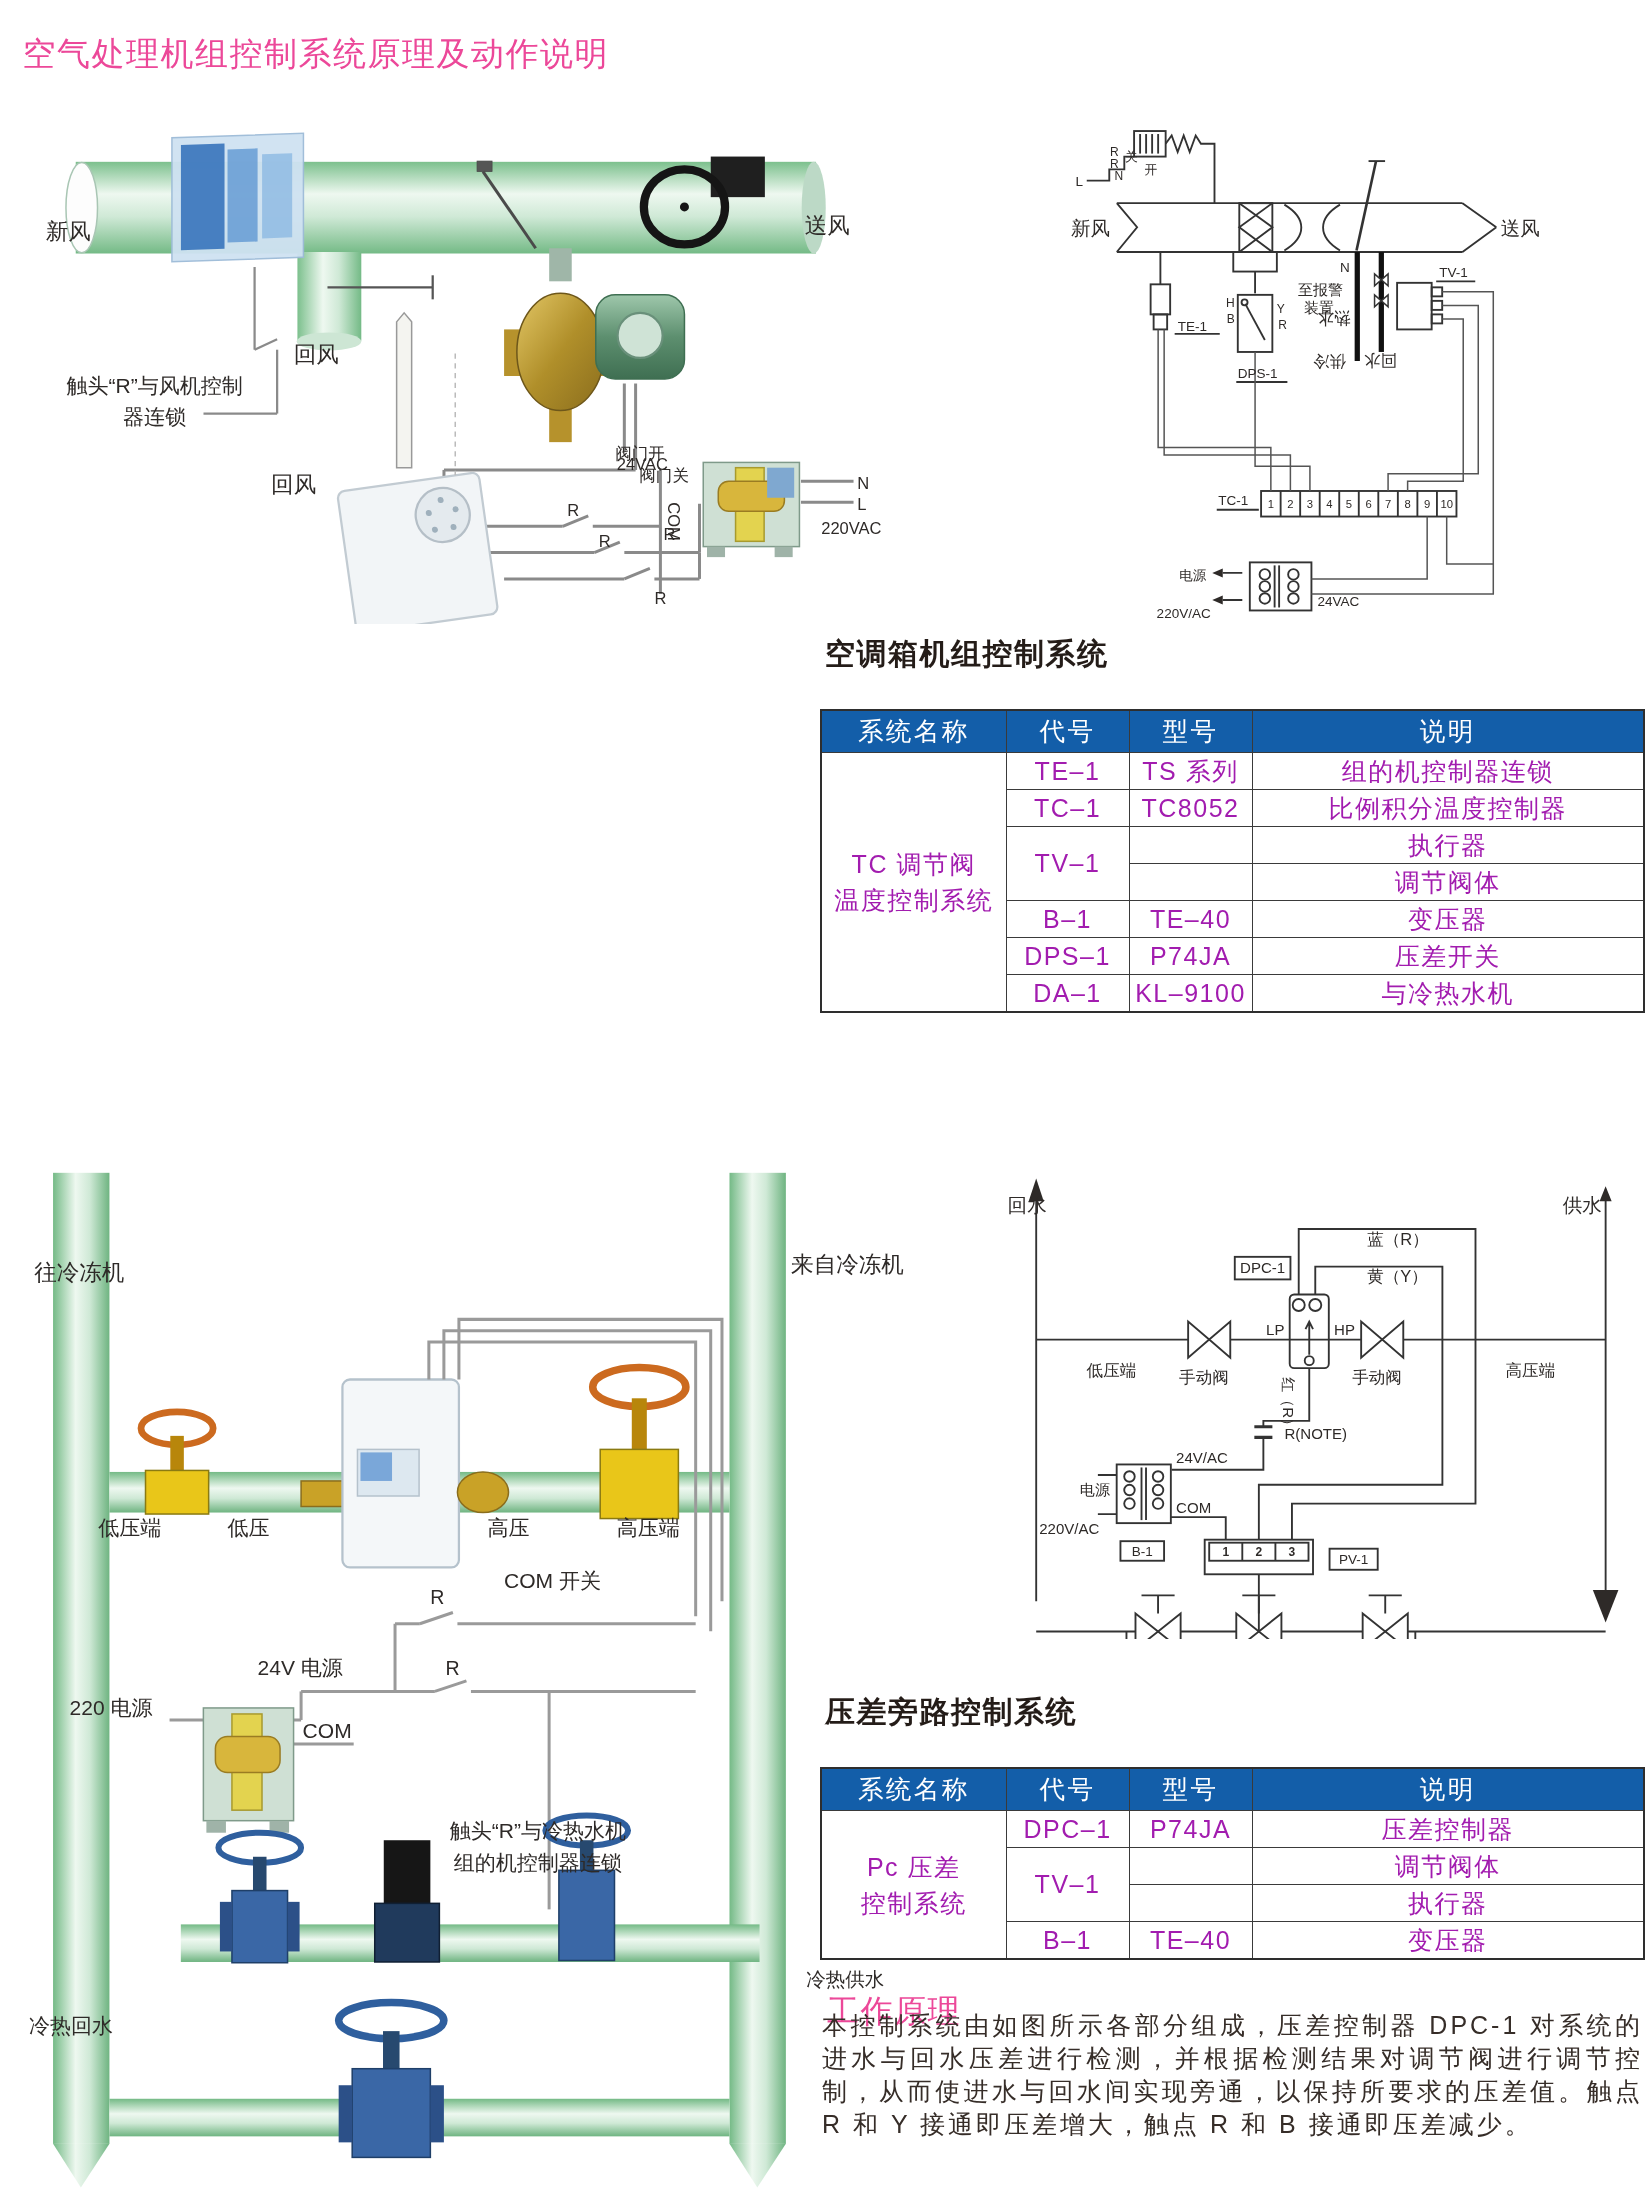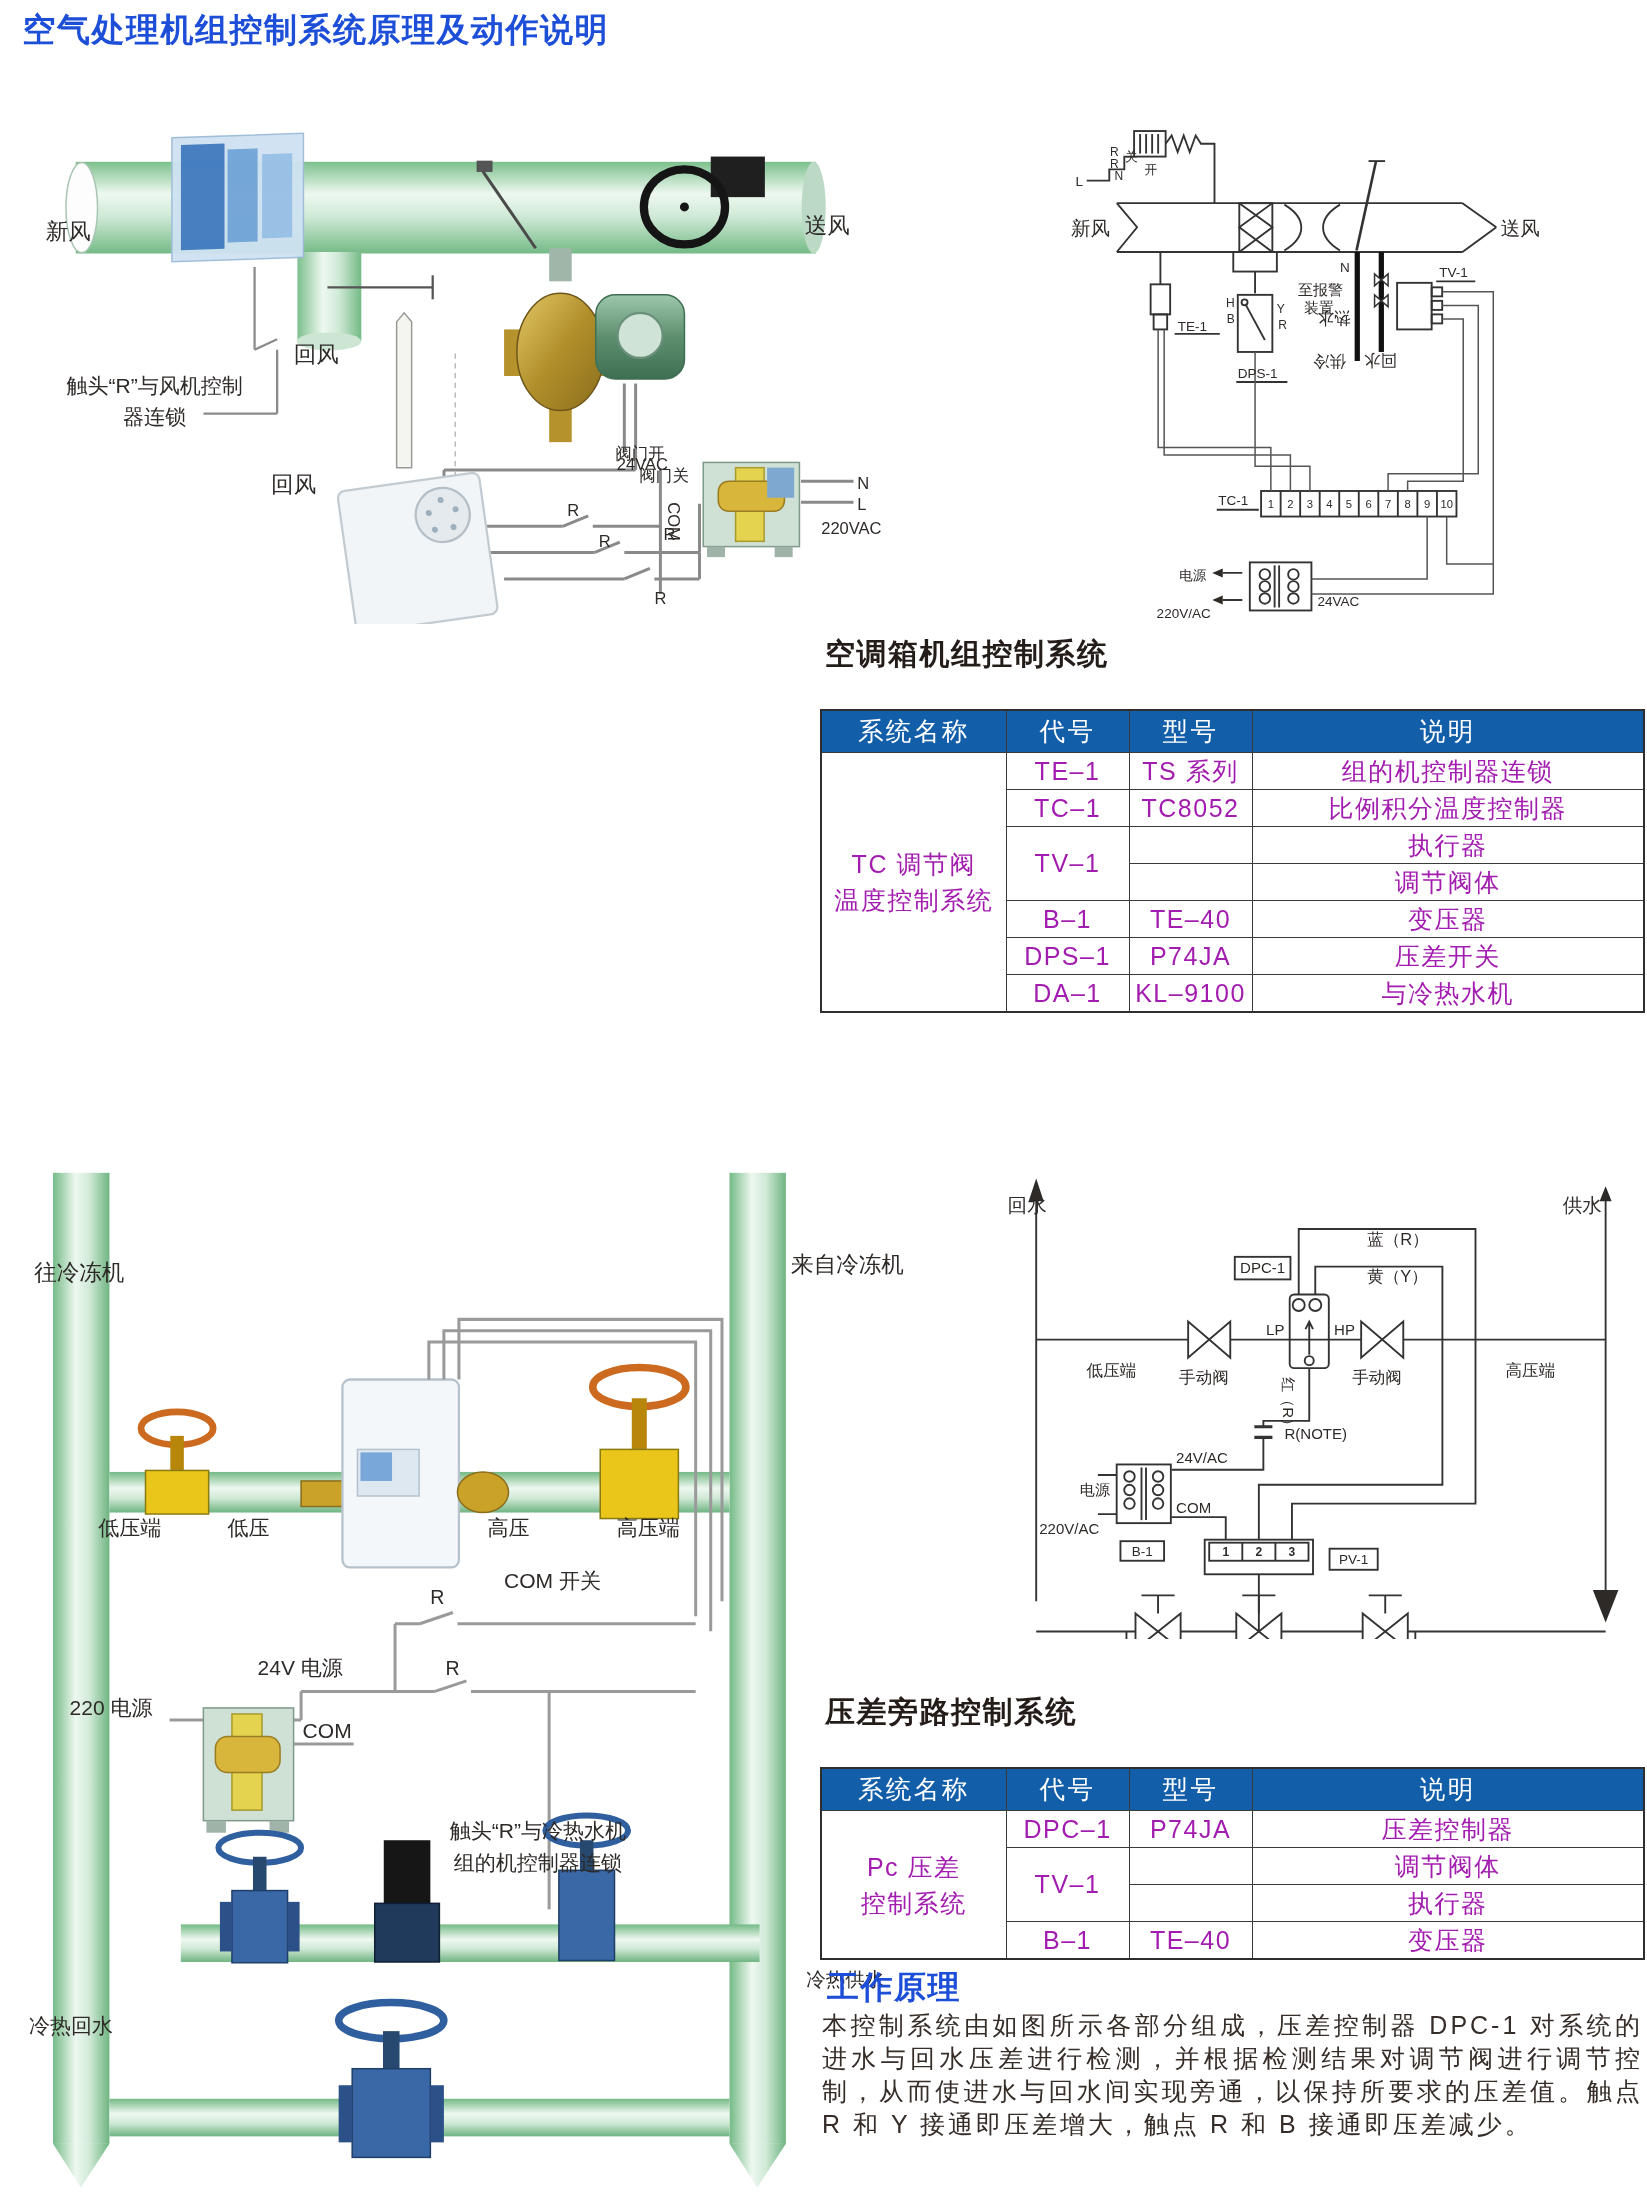--- a/index.html
+++ b/index.html
@@ -1,19 +1,19 @@
 <!DOCTYPE html>
 <html style="font-size:12px"><head>
 <meta charset="utf-8">
 <style>
   html,body{margin:0;padding:0;background:#e9e9e9;}
   .page{position:relative;width:1647px;height:2205px;background:#ffffff;overflow:hidden;
         font-family:"Liberation Sans",sans-serif;color:#2b2320;}
   .abs{position:absolute;}
-  .sec-title{font-size:33px;font-weight:bold;letter-spacing:1.5px;color:#1d4ed8;white-space:nowrap;}
+  .sec-title{font-size:33px;font-weight:normal;letter-spacing:1.5px;color:#ec4899;white-space:nowrap;margin-top:24px;}
   .tbl-title{font-size:30px;font-weight:bold;letter-spacing:1.5px;color:#241c18;white-space:nowrap;}
   .para{font-size:25.6px;line-height:56px;letter-spacing:3.8px;text-align:justify;color:#362d28;}
   .para2{font-size:25px;line-height:33px;letter-spacing:3px;text-align:justify;color:#362d28;}
   table.spec{border-collapse:collapse;width:824px;table-layout:fixed;margin-top:36px;}
   table.spec th{background:#135ea9;color:#ffffff;font-size:25.6px;font-weight:normal;
         height:39px;border:1.5px solid #3a3a3a;letter-spacing:2.3px;}
   table.spec td{font-size:25px;text-align:center;height:34px;border:1.5px solid #3a3a3a;
         color:#a21caf;letter-spacing:1.5px;background:#ffffff;}
   table.spec{border:2.3px solid #2e2e2e;}
   td.blue{background:#bdd2ea;}

